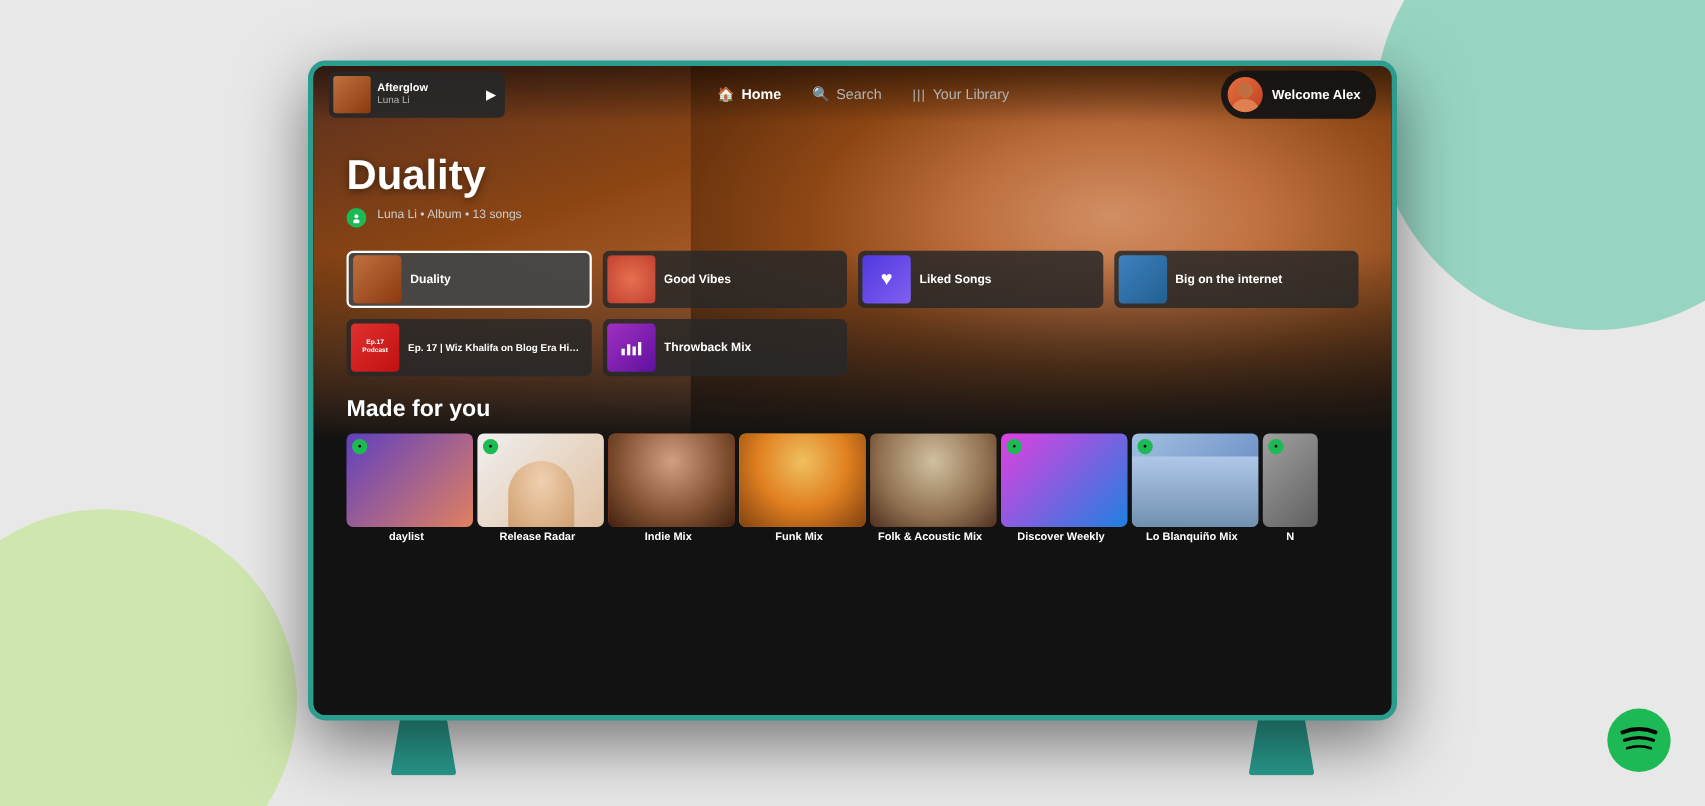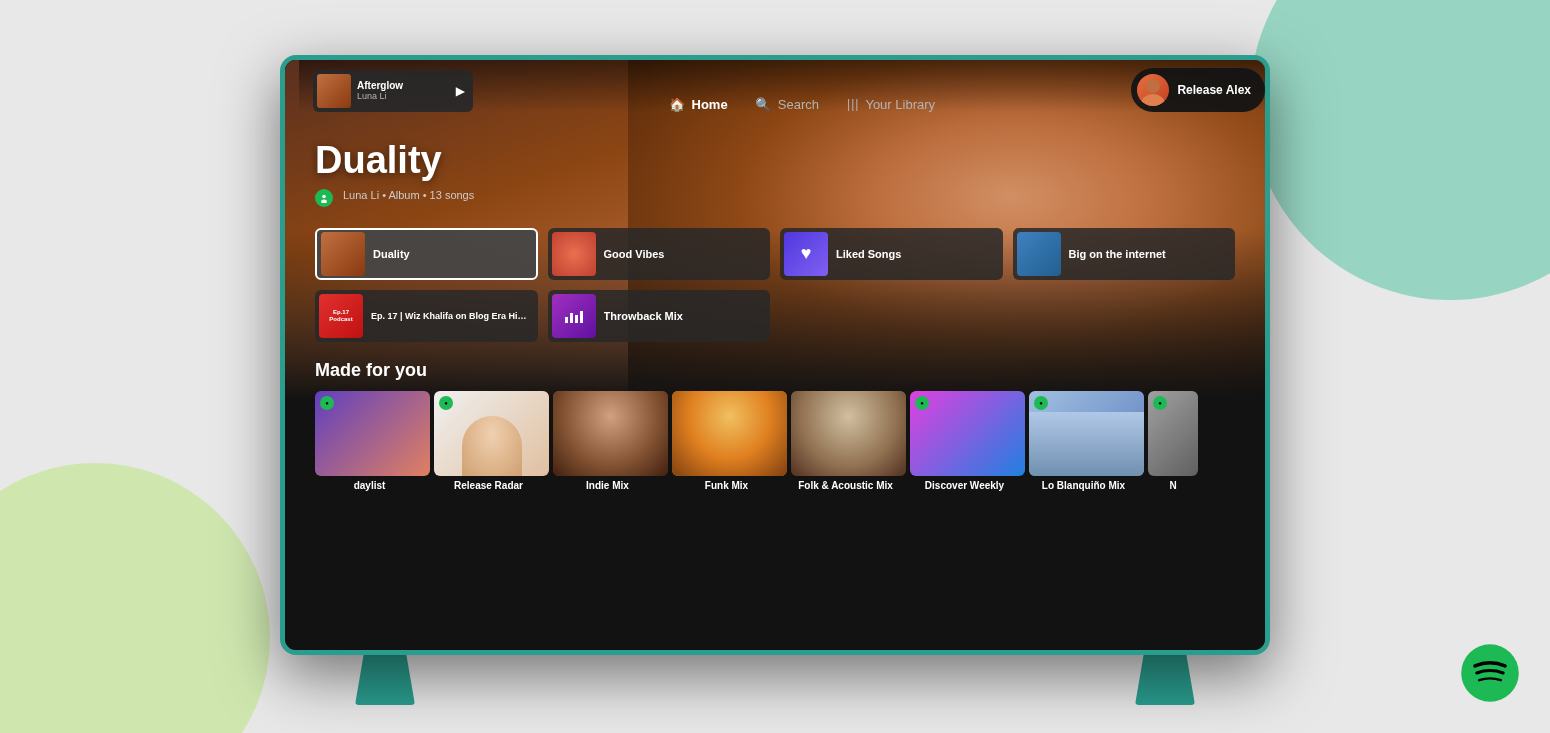--- a/index.html
+++ b/index.html
@@ -102,25 +102,25 @@
     .hero-overlay {
       position: absolute;
       bottom: 0; left: 0;
       width: 100%; height: 50%;
       background: linear-gradient(to top, #121212 0%, transparent 100%);
     }
 
     
     .top-nav {
       position: absolute;
-      top: 0; left: 14px;
+      top: 0; left: 0;
       width: 100%;
       height: 52px;
       display: flex;
-      align-items: flex-end;
+      align-items: center;
       padding: 0 14px;
       z-index: 10;
       background: linear-gradient(to bottom, rgba(0,0,0,0.5) 0%, transparent 100%);
     }
     .now-playing-bar {
       display: flex;
       align-items: center;
       background: rgba(40,40,40,0.95);
       border-radius: 6px;
       padding: 4px 8px 4px 4px;
@@ -294,21 +294,21 @@
     .thumb-deepfocus { background: linear-gradient(135deg, #c0c0b0, #808070); }
     .thumb-bigoninternet { background: linear-gradient(135deg, #4080c0, #206090); }
 
     .heart-icon { color: #fff; font-size: 18px; }
     .music-bars { display: flex; gap: 2px; align-items: flex-end; height: 14px; }
     .music-bar { width: 3px; background: #fff; }
 
     
     .section-title {
       color: #fff;
-      font-size: 18px;
+      font-size: 21px;
       font-weight: 700;
       margin-bottom: 10px;
     }
     .cards-row {
       display: flex;
       gap: 10px;
     }
     .card {
       width: 109px;
       flex-shrink: 0;
@@ -415,21 +415,21 @@
         </div>
       </div>
 
       <div class="welcome-badge">
         <div class="welcome-avatar">
           <svg viewBox="0 0 32 32" width="32" height="32">
             <circle cx="16" cy="12" r="7" fill="#c07040"></circle>
             <ellipse cx="16" cy="30" rx="12" ry="10" fill="#e08050"></ellipse>
           </svg>
         </div>
-        <span class="welcome-text">Release Alex</span>
+        <span class="welcome-text">Welcome Alex</span>
       </div>
     </div>
 
     <div class="hero-content">
       <div class="hero-title">Duality</div>
       <div class="hero-meta">
         <div class="hero-meta-icon">
           <svg viewBox="0 0 14 14" width="10" height="10">
             <circle cx="7" cy="7" r="7" fill="#1db954"></circle>
             <circle cx="7" cy="5" r="2.5" fill="#fff"></circle>

